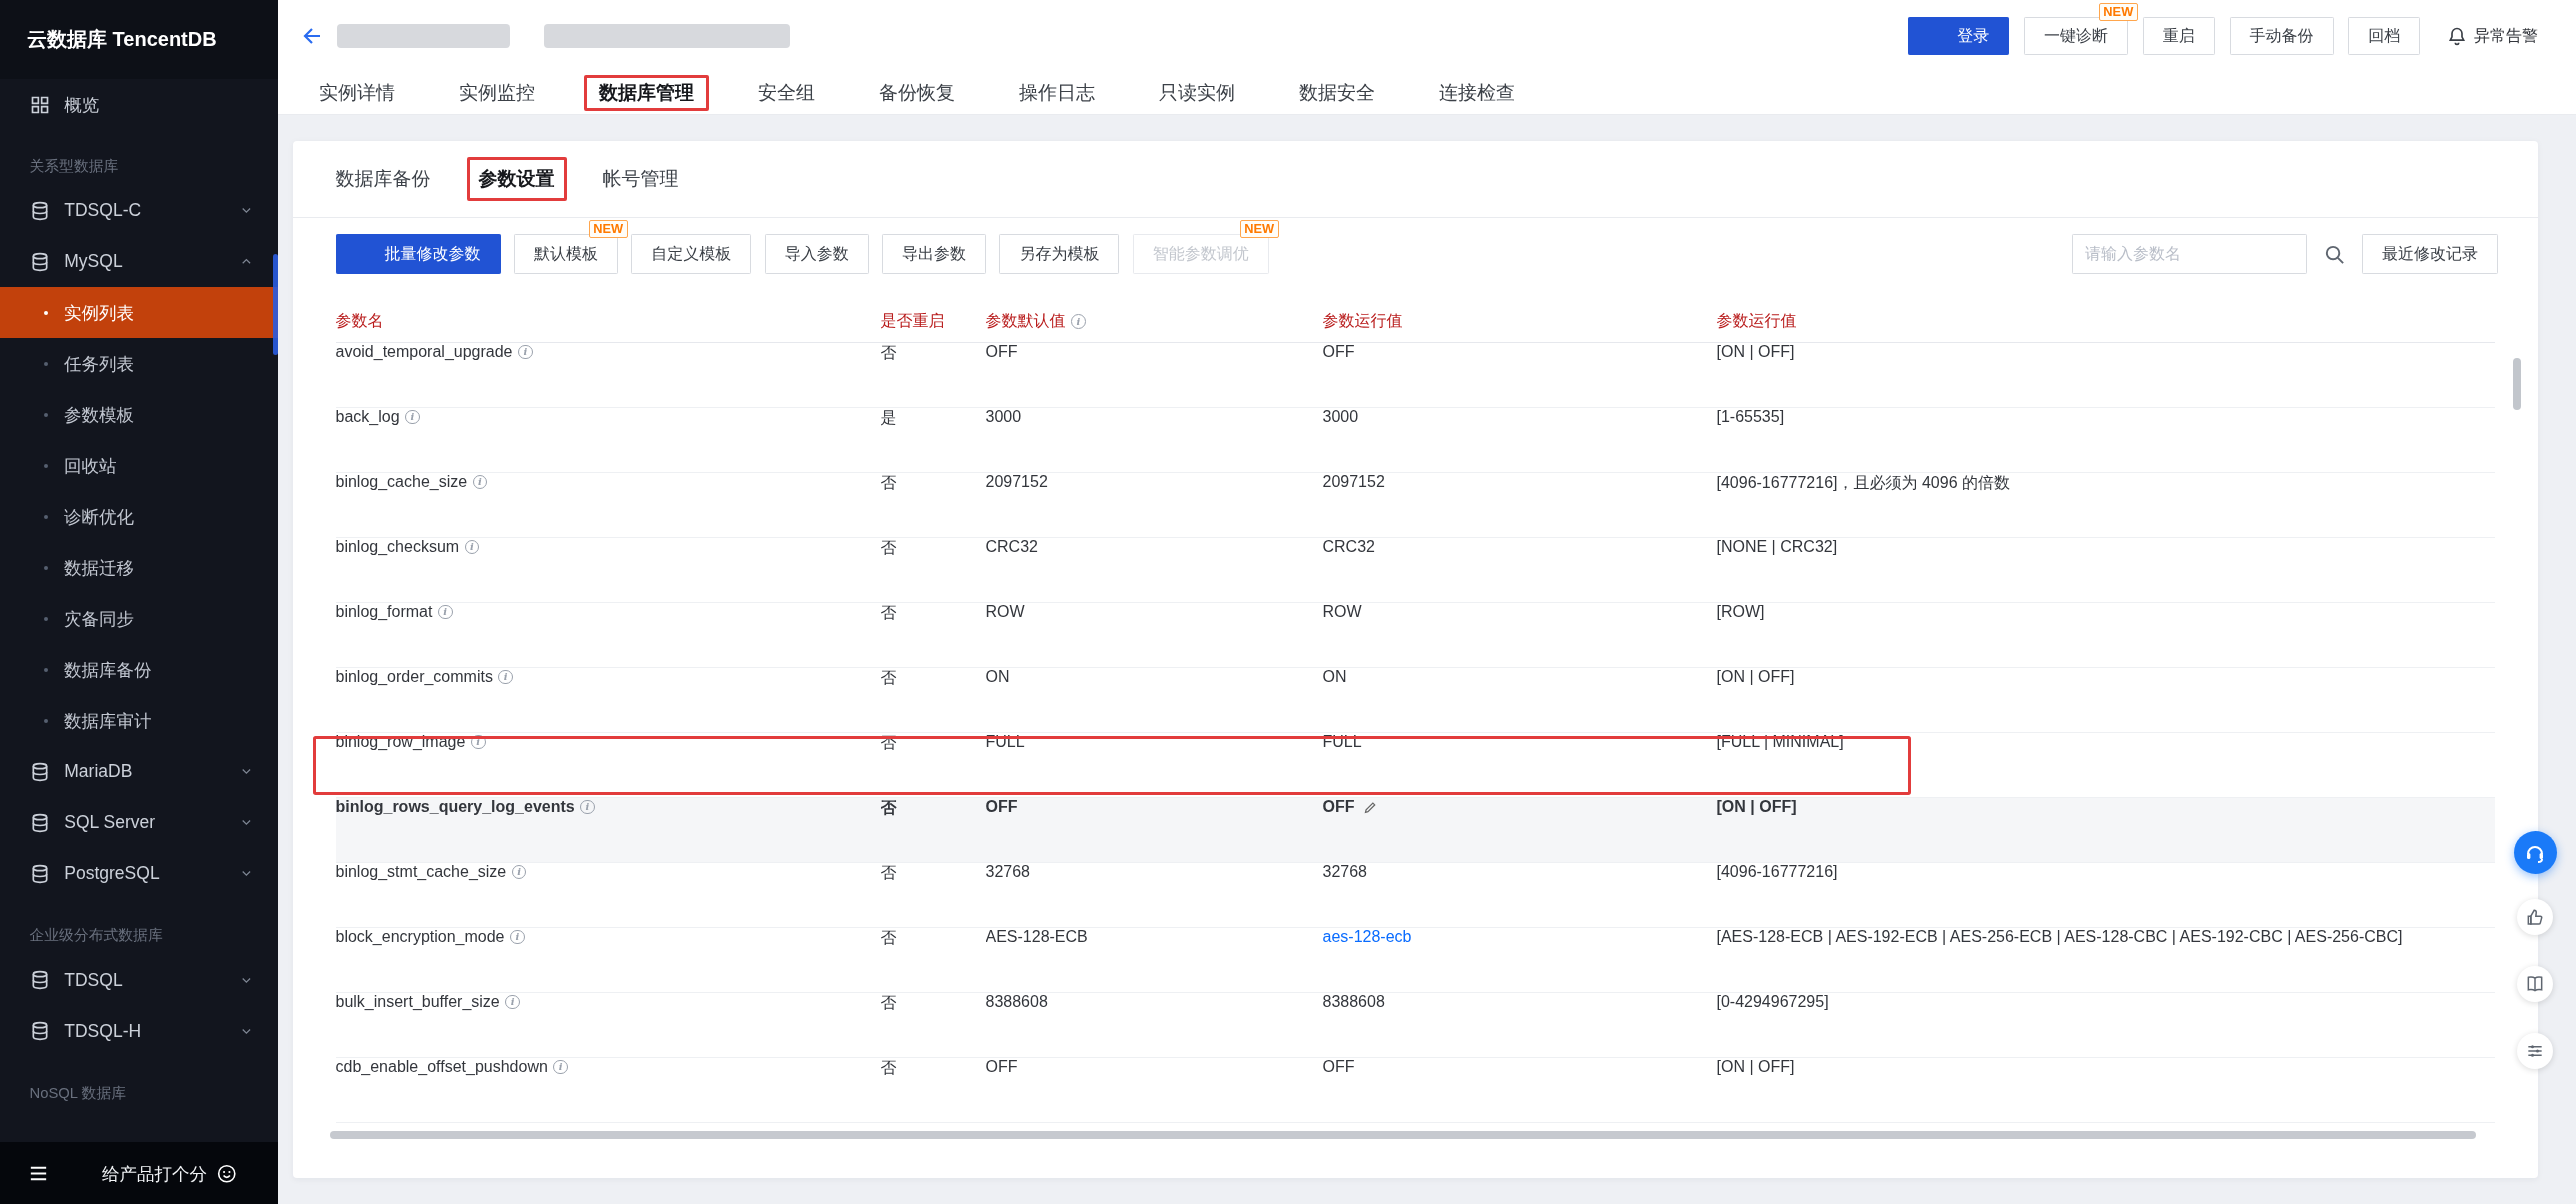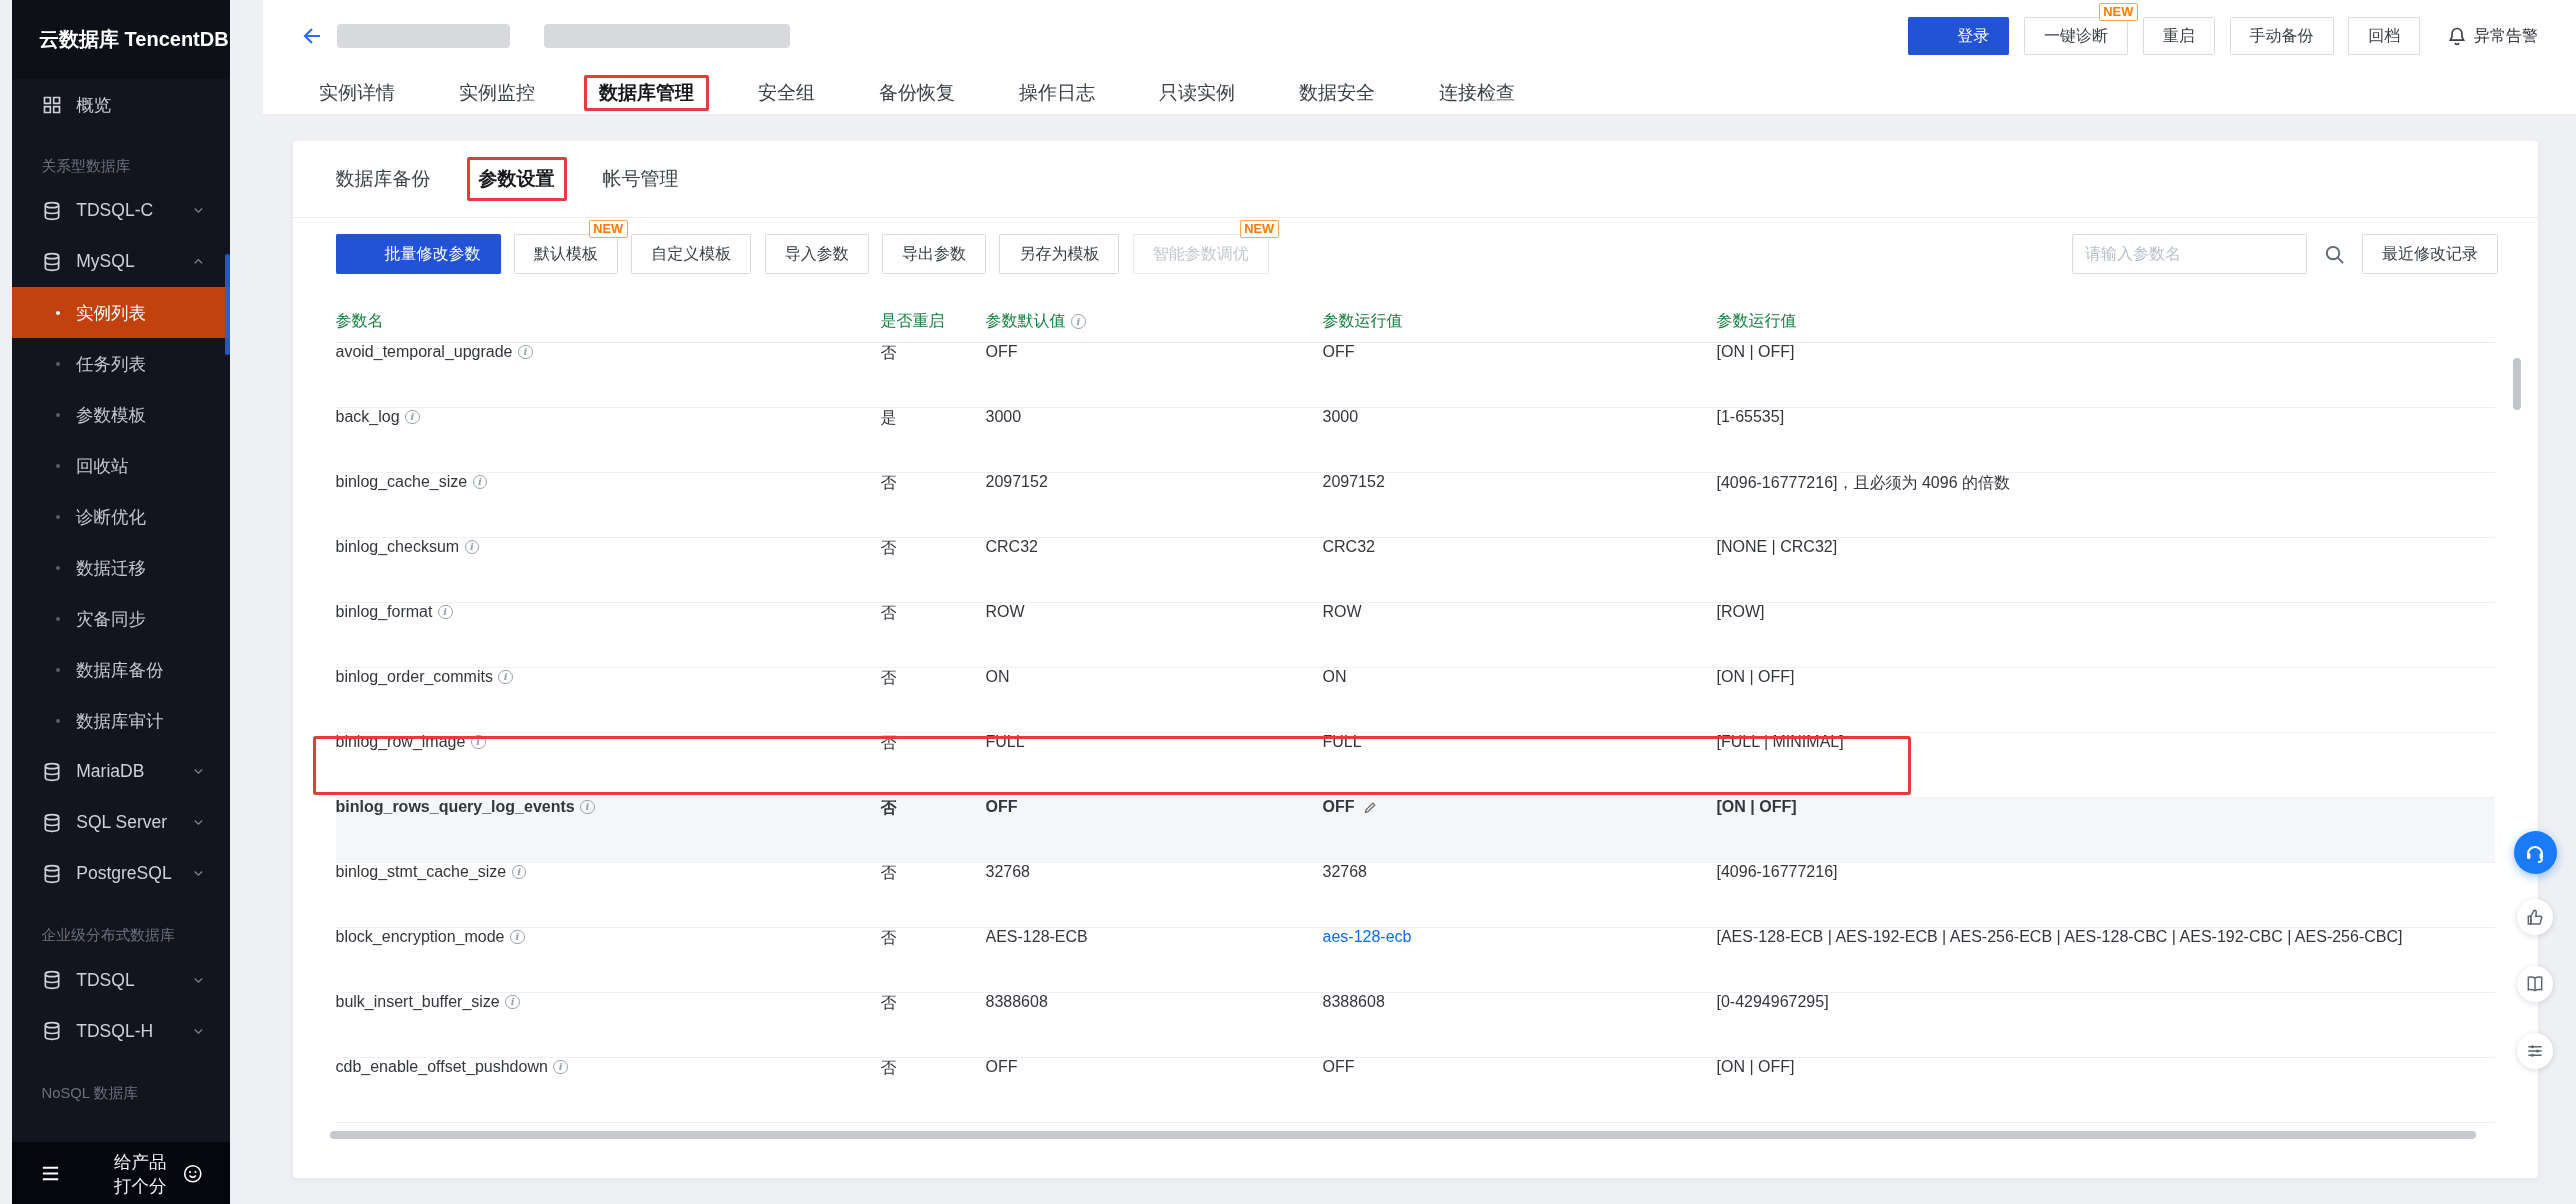--- a/index.html
+++ b/index.html
@@ -1,21 +1,21 @@
 <!DOCTYPE html>
 <html style="font-size:10.7px"><head>
 <meta charset="utf-8">
 <style>
   * { margin:0; padding:0; box-sizing:border-box; }
   html,body { background:#eef0f4; }
   body { font-family:"Liberation Sans","DejaVu Sans",sans-serif; color:#33363c; }
   .root { position:relative; width:2576px; height:1205px; overflow:hidden; background:#eef0f4; }
 
   
-  .sidebar { position:absolute; left:12px; top:0; width:218px; height:100%; background:#12151e; color:#c9ced8; z-index:5; }
+  .sidebar { position:absolute; left:0; top:0; width:278px; height:100%; background:#12151e; color:#c9ced8; z-index:5; }
   .sb-title { height:79px; display:flex; align-items:center; padding-left:27px; font-size:20px; font-weight:bold; color:#ffffff; background:#0d1017; }
   .sb-nav { position:absolute; top:79px; left:0; right:0; bottom:63px; overflow:hidden; }
   .sb-item { height:51px; display:flex; align-items:center; padding-left:29.5px; padding-right:24px; font-size:17.5px; color:#ccd1da; cursor:pointer; }
   .sb-item .sb-label { margin-left:14.8px; }
   .sb-chev { margin-left:auto; color:#7e8694; }
   .sb-chev.up svg { transform:rotate(180deg); }
   .sb-section { padding:27px 0 9.4px 29.5px; font-size:14.8px; color:#69707e; }
   .sb-sub { position:relative; height:51px; display:flex; align-items:center; padding-left:64px; font-size:17.5px; color:#c2c7d1; cursor:pointer; }
   .sb-sub::before { content:""; position:absolute; left:44px; top:50%; transform:translateY(-50%); width:4px; height:4px; border-radius:50%; background:#565f70; }
   .sb-sub.active { background:#c2410c; color:#ffffff; }
@@ -58,21 +58,21 @@
 
   .toolbar { display:flex; align-items:center; margin:16px 40px 0 43px; }
   .tb-left { display:flex; gap:13.4px; align-items:center; }
   .tb-right { display:flex; align-items:center; gap:16px; margin-left:auto; }
   .search { width:235px; height:40px; border:1.3px solid #d8dbe0; border-radius:1.3px; font-size:16px; padding:0 12px; color:#333; outline:none; background:#fff; font-family:inherit; }
   .search::placeholder { color:#b9bec8; }
   .mag { color:#5f6670; cursor:pointer; }
 
   .table { margin:27px 43px 0 43px; }
   .thead { display:flex; align-items:center; height:42px; border-bottom:1.3px solid #e6e8ed; }
-  .th { display:flex; align-items:center; font-size:16px; color:#15803d; }
+  .th { display:flex; align-items:center; font-size:16px; color:#b91c1c; }
   .col0 { width:545px; flex:none; }
   .col1 { width:105px; flex:none; }
   .col2 { width:337px; flex:none; }
   .col3 { width:394px; flex:none; }
   .col4 { flex:1; min-width:0; }
   .trow { position:relative; display:flex; align-items:flex-start; height:65px; border-bottom:1.3px solid #eef0f3; font-size:16px; color:#33363c; cursor:default; }
   .trow.hover { background:#f5f6f8;font-weight:bold; }
   .redbox::after { content:""; position:absolute; left:-23px; right:584px; top:3.4px; bottom:2px; border:3.4px solid #e23c3c; border-radius:2.7px; pointer-events:none; }
   .td { display:flex; align-items:center; padding-right:16px; overflow:hidden; white-space:nowrap; }
   .link-text { color:#0a6cff; cursor:pointer; }

